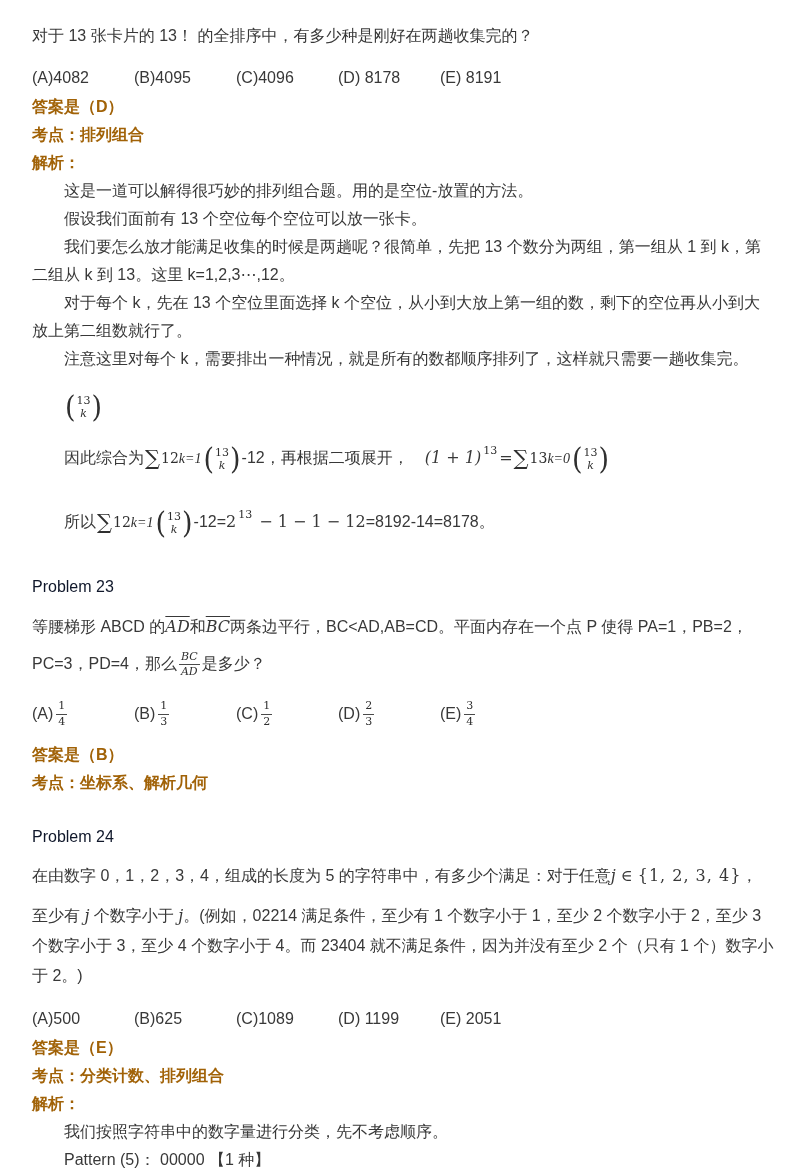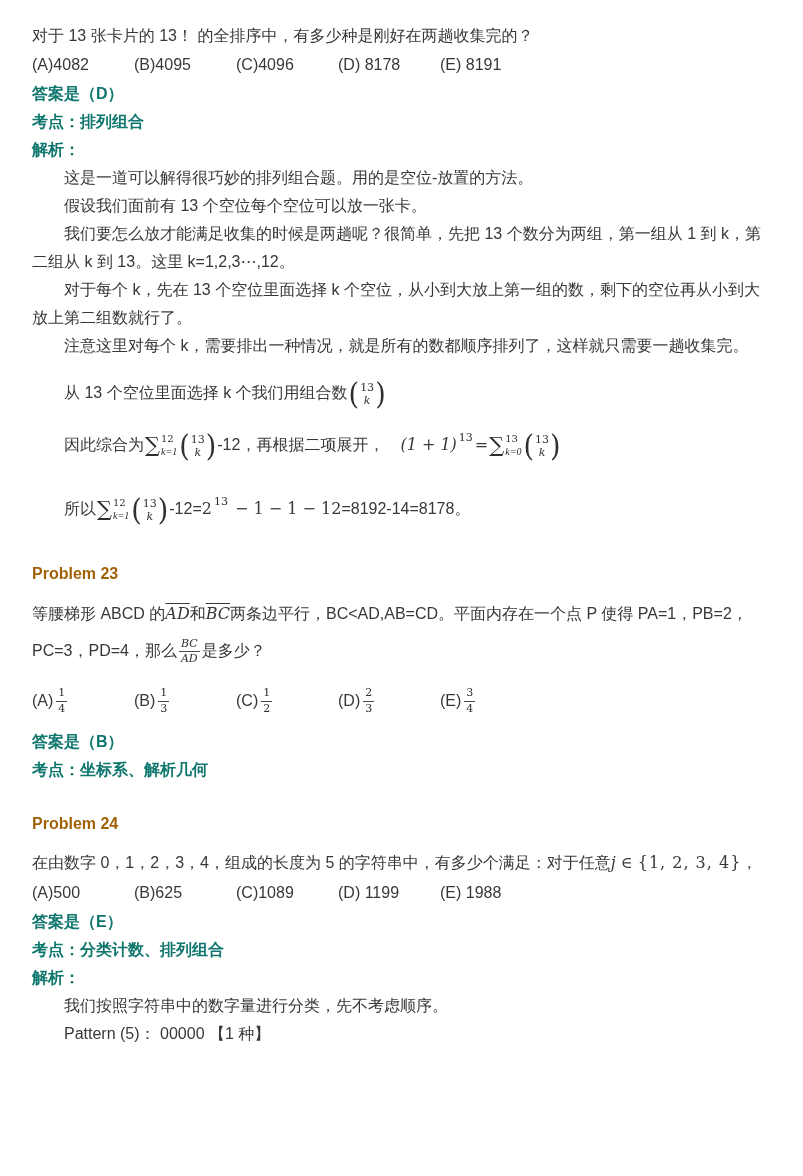--- a/index.html
+++ b/index.html
@@ -5,43 +5,43 @@
   * { margin:0; padding:0; box-sizing:border-box; }
   html,body { background:#ffffff; }
   body {
     width:803px; height:1176px; overflow:hidden;
     font-family:"Liberation Sans","DejaVu Sans",sans-serif;
     font-size:16px; color:#383838;
     padding:22px 28px 0 32px;
   }
   .line  { line-height:28px; }
   .para  { line-height:28px; text-indent:2em; }
-  .bold  { font-weight:bold; color:#0f766e; }
-  .heading { font-weight:bold; color:#a16207; line-height:28px; }
-
-  .opts { display:flex; line-height:30px; }
+  .bold  { font-weight:bold; color:#a16207; }
+  .heading { font-weight:normal; color:#0f172a; line-height:28px; }
+
+  .opts { display:flex; line-height:30px;margin-top:13px; }
   .opt  { width:102px; }
   .optf { display:flex; align-items:center; }
 
   
   .mi { font-family:"DejaVu Serif",serif; font-style:italic; }
   .mr { font-family:"DejaVu Serif",serif; }
   .formula { margin-left:2em; line-height:46px; white-space:nowrap; }
   .f1 { margin-top:10px; }
   .f2 { margin-top:6px; }
   .f3 { margin-top:16px; }
 
   .binom { display:inline-flex; align-items:center; vertical-align:middle; font-family:"DejaVu Serif",serif; margin:0 1px; }
   .bparen { font-size:27px; font-weight:400; line-height:1; transform:scaleY(1.12); color:#2f2f2f; }
   .bstack { display:inline-flex; flex-direction:column; align-items:center; font-size:11px; line-height:1.2; padding:0 1px; color:#2f2f2f; }
   .bbot { font-style:italic; }
 
   .bigop { display:inline-flex; align-items:center; vertical-align:middle; font-family:"DejaVu Serif",serif; margin:0 1px; }
   .sigma { font-size:21px; line-height:1; color:#2f2f2f; }
-  .limits { display:inline-flex; flex-direction:column; font-size:10px; line-height:1.25; margin-left:1px; color:#2f2f2f; }
+  .limits { display:inline-flex; font-size:14px; line-height:1.25; margin-left:1px; color:#2f2f2f; }
   .lsub { font-style:italic;font-family:Liberation Serif, serif; }
 
   .msup { font-family:"DejaVu Serif",serif; font-size:11px; position:relative; top:-9px; margin:0 2px; color:#2f2f2f; }
   .powbase { margin-left:16px; }
 
   .frac { display:inline-flex; flex-direction:column; align-items:center; vertical-align:middle;
           font-family:"DejaVu Serif",serif; font-size:11px; line-height:1.3; margin-left:3px; color:#2f2f2f; }
   .fnum { border-bottom:1px solid #4a4a4a; padding:0 2px; }
   .fraci { font-style:italic; margin:0 2px; }
 
@@ -74,21 +74,21 @@
     <div class="line bold">考点：排列组合</div>
     <div class="line bold">解析：</div>
 
     <p class="para">这是一道可以解得很巧妙的排列组合题。用的是空位-放置的方法。</p>
     <p class="para">假设我们面前有 13 个空位每个空位可以放一张卡。</p>
     <p class="para">我们要怎么放才能满足收集的时候是两趟呢？很简单，先把 13 个数分为两组，第一组从 1 到 k，第二组从 k 到 13。这里 k=1,2,3⋯,12。</p>
     <p class="para">对于每个 k，先在 13 个空位里面选择 k 个空位，从小到大放上第一组的数，剩下的空位再从小到大放上第二组数就行了。</p>
     <p class="para">注意这里对每个 k，需要排出一种情况，就是所有的数都顺序排列了，这样就只需要一趟收集完。</p>
 
     <div class="formula f1">
-      <span>从 13 个空位里面选择 k 个我们用组合数</span><span class="binom">
+      <span class="binom">
           <span class="bparen">(</span>
           <span class="bstack">
             <span>13</span>
             <span class="bbot">k</span>
           </span>
           <span class="bparen">)</span>
         </span>
     </div>
 
     <div class="formula f2">
@@ -195,27 +195,30 @@
     <div class="line bold">考点：坐标系、解析几何</div>
   </section>
 
   <section>
     <div class="heading mt26">Problem 24</div>
 
     <div class="p24q mt10">
       <span>在由数字 0，1，2，3，4，组成的长度为 5 的字符串中，有多少个满足：对于任意</span><span class="mi">j</span><span class="mr"> ∈ </span><span class="mr set">{1, 2, 3, 4}，</span>
     </div>
 
+    <div class="p24q mt10">
+      <span>至少有 </span><span class="mi">j</span><span> 个数字小于 </span><span class="mi">j</span><span>。(例如，02214 满足条件，至少有 1 个数字小于 1，至少 2 个数字小于 2，至少 3 个数字小于 3，至少 4 个数字小于 4。而 23404 就不满足条件，因为并没有至少 2 个（只有 1 个）数字小于 2。)</span>
+    </div>
 
     <div class="opts">
       <span class="opt">(A)500</span>
       <span class="opt">(B)625</span>
       <span class="opt">(C)1089</span>
       <span class="opt">(D) 1199</span>
-      <span class="opt">(E) 1988</span>
+      <span class="opt">(E) 2051</span>
     </div>
 
     <div class="line bold">答案是（E）</div>
     <div class="line bold">考点：分类计数、排列组合</div>
     <div class="line bold">解析：</div>
 
     <p class="para">我们按照字符串中的数字量进行分类，先不考虑顺序。</p>
     <p class="para">Pattern (5)： 00000 【1 种】</p>
   </section>
 

